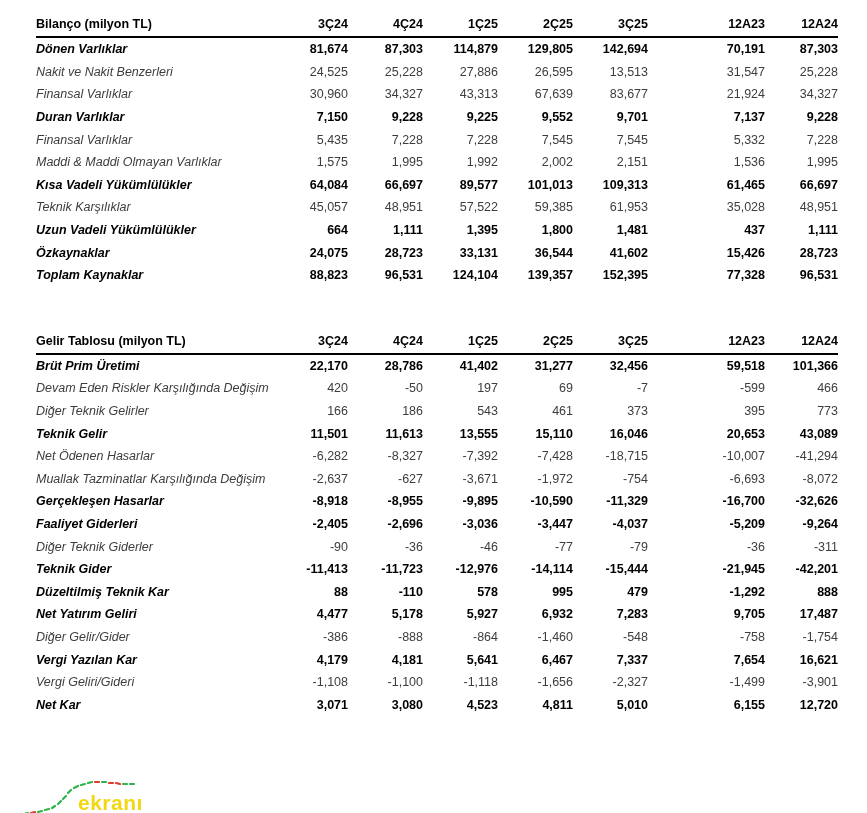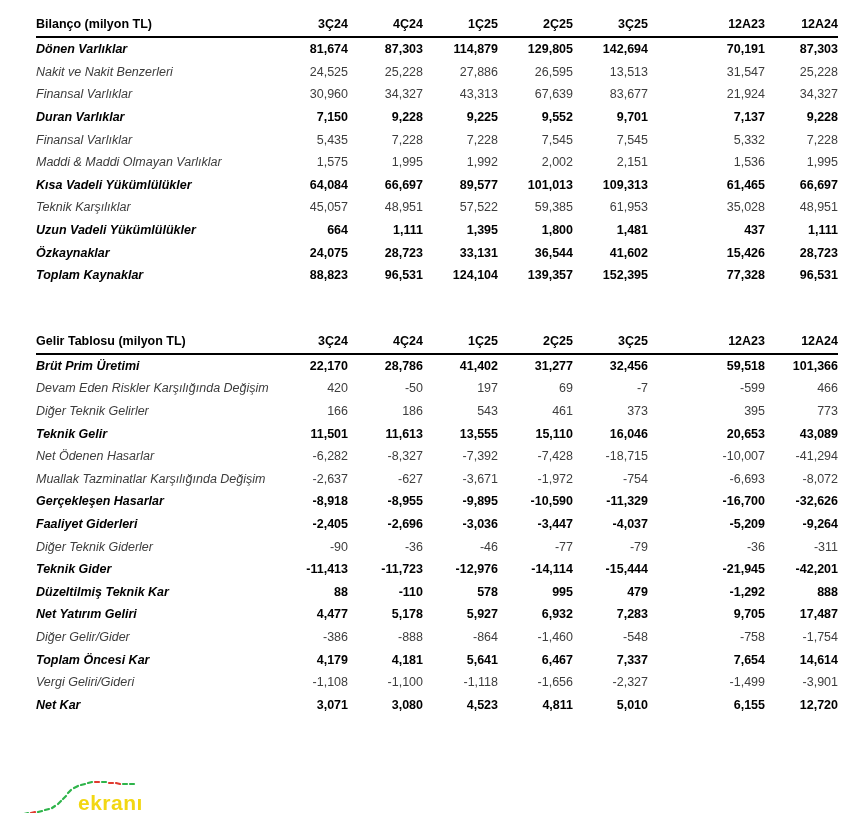--- a/index.html
+++ b/index.html
@@ -377,28 +377,28 @@
             <td class="label">Diğer Gelir/Gider</td>
             <td>-386</td>
             <td>-888</td>
             <td>-864</td>
             <td>-1,460</td>
             <td>-548</td>
             <td>-758</td>
             <td>-1,754</td>
           </tr>
           <tr class="bold">
-            <td class="label">Toplam Öncesi Kar</td>
+            <td class="label">Vergi Yazılan Kar</td>
             <td>4,179</td>
             <td>4,181</td>
             <td>5,641</td>
             <td>6,467</td>
             <td>7,337</td>
             <td>7,654</td>
-            <td>14,614</td>
+            <td>16,621</td>
           </tr>
           <tr>
             <td class="label">Vergi Geliri/Gideri</td>
             <td>-1,108</td>
             <td>-1,100</td>
             <td>-1,118</td>
             <td>-1,656</td>
             <td>-2,327</td>
             <td>-1,499</td>
             <td>-3,901</td>

